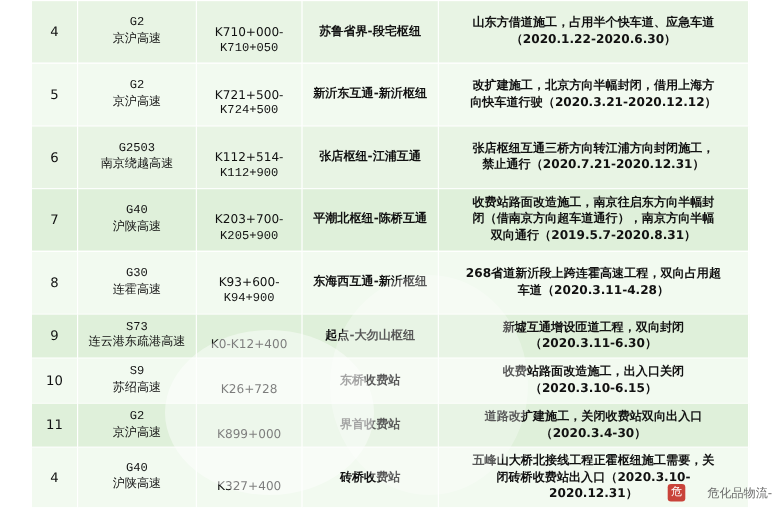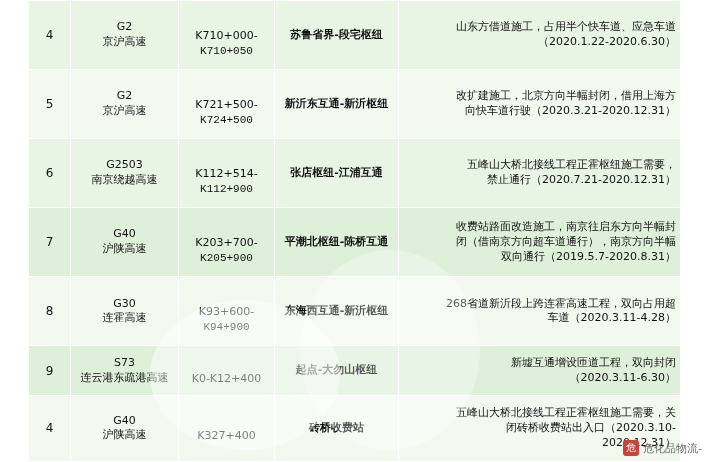--- a/index.html
+++ b/index.html
@@ -25,29 +25,29 @@
     color:#111;
   }
   
   .c-no{width:42px;}
   .c-road{width:108px;}
   .c-pile{width:96px;}
   .c-sect{width:124px;}
   .c-desc{width:282px;}
 
   .no{font-size:12px;}
-  .road{font-size:11px;}
+  .road{font-size:11px;font-family:Liberation Mono, monospace;}
   .road .l1{display:block;}
   .road .l2{display:block;}
   .pile{font-size:11px;}
   .pile .l1{display:block;margin-top:17px;}
   .pile .l2{display:block;font-family:Liberation Mono, monospace;}
   .sect{font-size:11px;font-weight:bold;}
   .desc{font-size:11px;text-align:left;padding-left:8px;padding-right:8px;}
-  .desc .l{display:block;text-align:right;}
+  .desc .l{display:block;text-align:center;font-weight:bold;}
 
   
   .band-a td{background:#e8f4e4;}
   .band-b td{background:#f2faf0;}
   .band-c td{background:#dff0da;}
 
   
   .gutter{
     position:absolute;top:0;bottom:0;width:28px;background:#ffffff;
   }
@@ -81,21 +81,21 @@
     font-size:11px;
     color:#6b6b6b;
     background:rgba(255,255,255,0.0);
   }
   .badge .logo{
     width:16px;height:16px;border-radius:3px;
     background:#c9433a;
     color:#fff;font-size:10px;line-height:16px;text-align:center;
     font-family:"DejaVu Sans","Liberation Sans",sans-serif;
   }
-  .badge .txt{white-space:nowrap;}
+  .badge .txt{white-space:nowrap;margin-left:16px;}
 </style>
 </head>
 <body>
 
 <div class="gutter left"></div>
 <div class="gutter right"></div>
 
 <table class="sheet">
   <colgroup>
     <col class="c-no">
@@ -128,37 +128,37 @@
         <span class="l1">G2</span>
         <span class="l2">京沪高速</span>
       </td>
       <td class="pile">
         <span class="l1">K721+500-</span>
         <span class="l2">K724+500</span>
       </td>
       <td class="sect">新沂东互通-新沂枢纽</td>
       <td class="desc">
         <span class="l">改扩建施工，北京方向半幅封闭，借用上海方</span>
-        <span class="l">向快车道行驶（2020.3.21-2020.12.31）</span>
+        <span class="l">向快车道行驶（2020.3.21-2020.12.12）</span>
       </td>
     </tr>
 
     <tr class="band-a">
       <td class="no">6</td>
       <td class="road">
         <span class="l1">G2503</span>
         <span class="l2">南京绕越高速</span>
       </td>
       <td class="pile">
         <span class="l1">K112+514-</span>
         <span class="l2">K112+900</span>
       </td>
       <td class="sect">张店枢纽-江浦互通</td>
       <td class="desc">
-        <span class="l">五峰山大桥北接线工程正霍枢纽施工需要，</span>
+        <span class="l">张店枢纽互通三桥方向转江浦方向封闭施工，</span>
         <span class="l">禁止通行（2020.7.21-2020.12.31）</span>
       </td>
     </tr>
 
     <tr class="band-c">
       <td class="no">7</td>
       <td class="road">
         <span class="l1">G40</span>
         <span class="l2">沪陕高速</span>
       </td>
@@ -201,21 +201,53 @@
         <span class="l1">K0-K12+400</span>
         <span class="l2"></span>
       </td>
       <td class="sect">起点-大勿山枢纽</td>
       <td class="desc">
         <span class="l">新墟互通增设匝道工程，双向封闭</span>
         <span class="l">（2020.3.11-6.30）</span>
       </td>
     </tr>
 
-
+    <tr class="band-b">
+      <td class="no">10</td>
+      <td class="road">
+        <span class="l1">S9</span>
+        <span class="l2">苏绍高速</span>
+      </td>
+      <td class="pile">
+        <span class="l1">K26+728</span>
+        <span class="l2"></span>
+      </td>
+      <td class="sect">东桥收费站</td>
+      <td class="desc">
+        <span class="l">收费站路面改造施工，出入口关闭</span>
+        <span class="l">（2020.3.10-6.15）</span>
+      </td>
+    </tr>
+
+    <tr class="band-c">
+      <td class="no">11</td>
+      <td class="road">
+        <span class="l1">G2</span>
+        <span class="l2">京沪高速</span>
+      </td>
+      <td class="pile">
+        <span class="l1">K899+000</span>
+        <span class="l2"></span>
+      </td>
+      <td class="sect">界首收费站</td>
+      <td class="desc">
+        <span class="l">道路改扩建施工，关闭收费站双向出入口</span>
+        <span class="l">（2020.3.4-30）</span>
+      </td>
+    </tr>
 
     <tr class="band-b">
       <td class="no">4</td>
       <td class="road">
         <span class="l1">G40</span>
         <span class="l2">沪陕高速</span>
       </td>
       <td class="pile">
         <span class="l1">K327+400</span>
         <span class="l2"></span>

